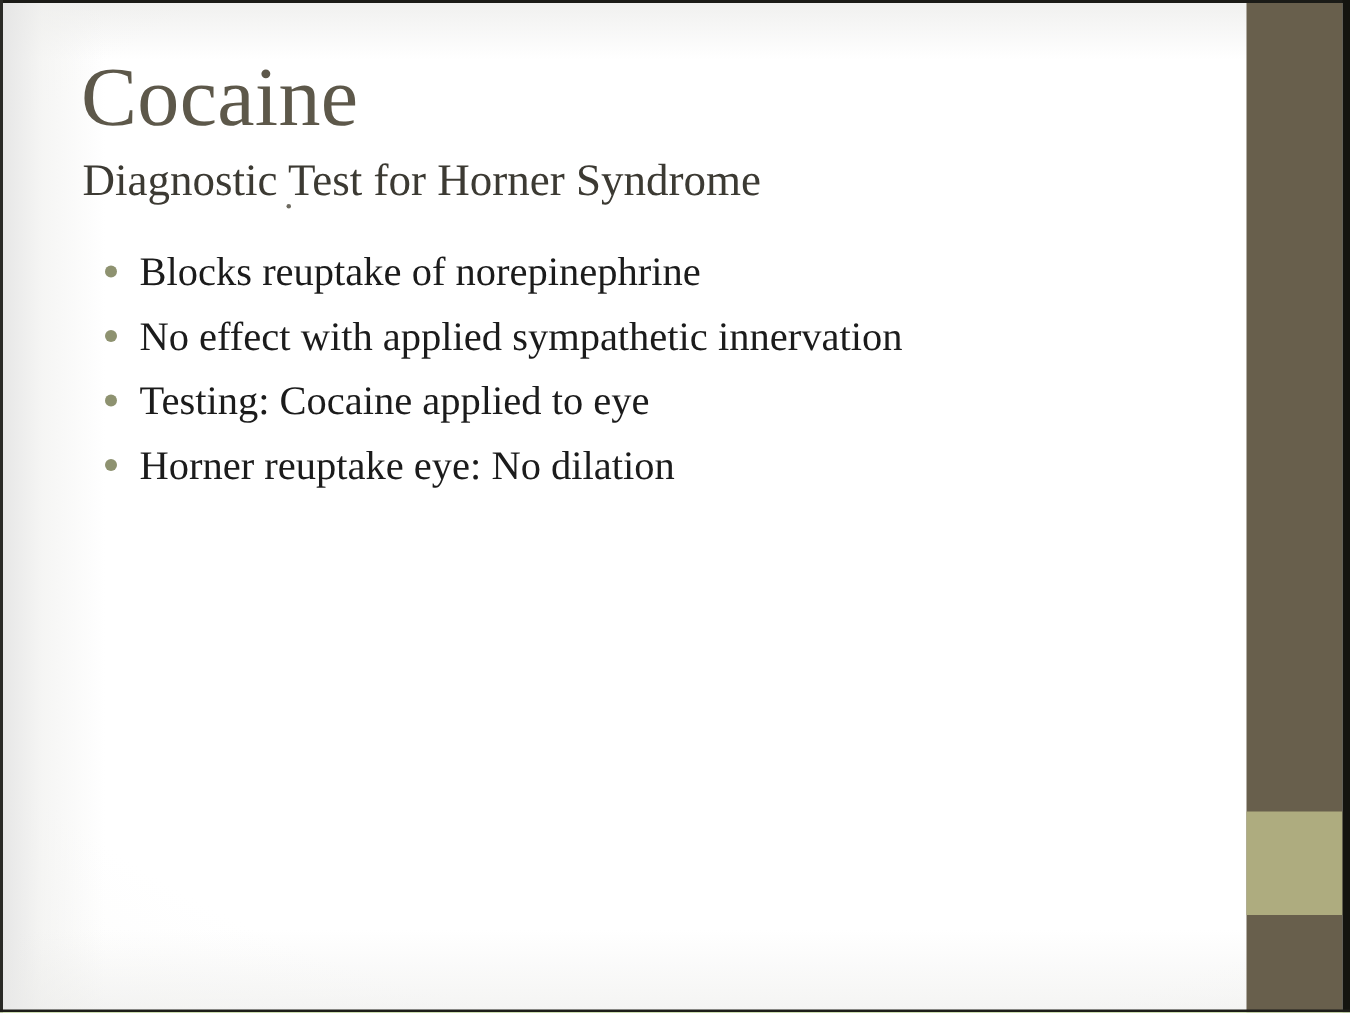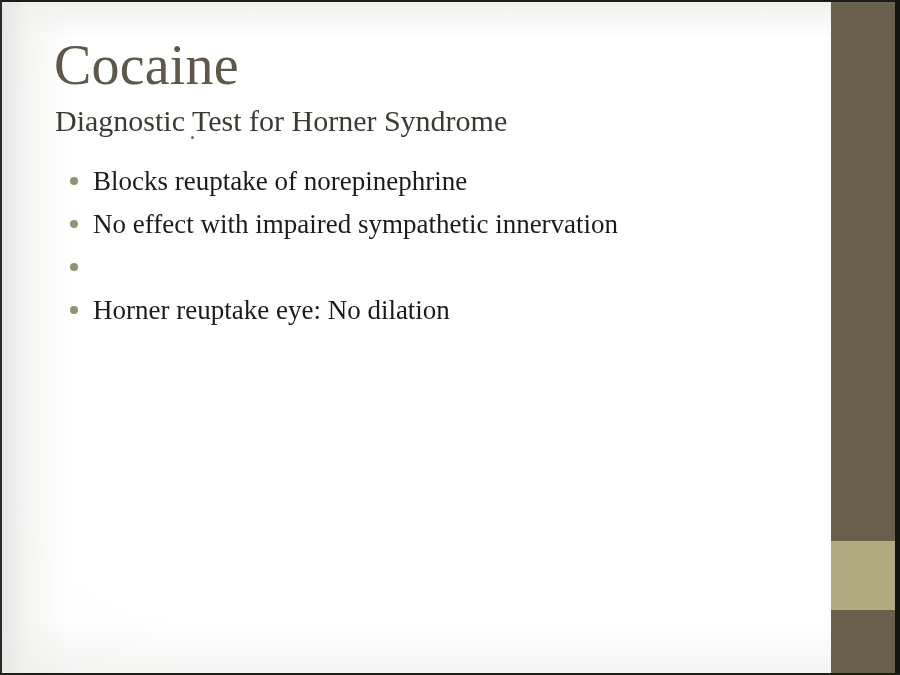--- a/index.html
+++ b/index.html
@@ -173,24 +173,25 @@
 
   <div class="speck"></div>
 
   <ul class="bullet-list">
     <li class="bullet-item">
       <span class="bullet-dot"></span>
       <span class="bullet-text">Blocks reuptake of norepinephrine</span>
     </li>
     <li class="bullet-item">
       <span class="bullet-dot"></span>
-      <span class="bullet-text">No effect with impaired sympathetic innervation</span>
-    </li>
-    <li class="bullet-item">
-      <span class="bullet-dot"></span>
+      <span class="bullet-text">No effect with applied sympathetic innervation</span>
+    </li>
+    <li class="bullet-item">
+      <span class="bullet-dot"></span>
+      <span class="bullet-text">Testing: Cocaine applied to eye</span>
     </li>
     <li class="bullet-item">
       <span class="bullet-dot"></span>
       <span class="bullet-text">Horner reuptake eye: No dilation</span>
     </li>
   </ul>
 
   <div class="edge-top"></div>
   <div class="edge-left"></div>
   <div class="edge-right"></div>

